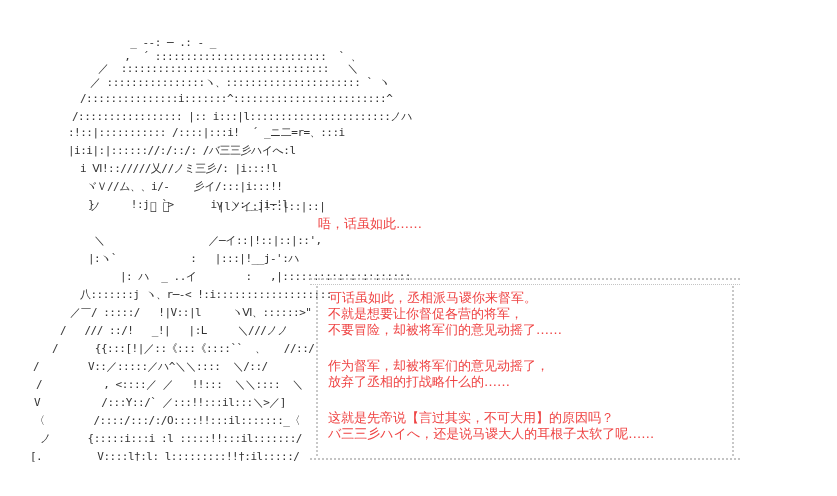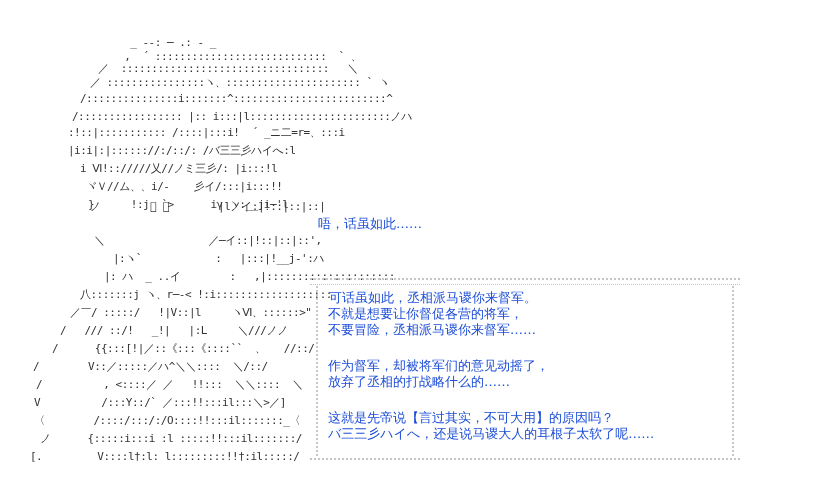--- a/index.html
+++ b/index.html
@@ -9,21 +9,21 @@
     font-family: "DejaVu Sans Mono", monospace;
     color: #222;
   }
   .aa-line {
     position: absolute; white-space: pre; font-size: 11px; line-height: 14px;
     letter-spacing: -0.5px; color: #333;
   }
   .speech {
     position: absolute; white-space: pre;
     font-family: "DejaVu Sans", sans-serif; font-size: 13px; line-height: 16px;
-    color: #1d4ed8;
+    color: #ef4444;
   }
   .dot-row {
     position: absolute; height: 0; border-top: 2px dotted #c4c4c4;
   }
   .dot-col {
     position: absolute; width: 0; border-left: 2px dotted #c8c8c8;
   }
   .dialog-box { position: absolute; left: 0; top: 0; }
 </style>
 </head>
@@ -38,22 +38,22 @@
     <div class="aa-line" style="left:90px;top:76px">／ ::::::::::::::::ヽ、:::::::::::::::::::::: ` ヽ</div>
     <div class="aa-line" style="left:80px;top:92px">/:::::::::::::::i:::::::^:::::::::::::::::::::::::^</div>
     <div class="aa-line" style="left:72px;top:110px">/::::::::::::::::: |:: i:::|l:::::::::::::::::::::::ノハ</div>
     <div class="aa-line" style="left:68px;top:126px">:!::|::::::::::: /::::|:::i!  ´ _ニ二=r=、:::i</div>
     <div class="aa-line" style="left:68px;top:144px">|i:i|:|:::::://:/::/: /バ三三彡ハイへ:l</div>
     <div class="aa-line" style="left:80px;top:162px">i Ⅵ!:://///乂//ノミ三彡/: |i:::!l</div>
     <div class="aa-line" style="left:86px;top:180px">ヾＶ//ム、、i/‐    彡イ/:::|i:::!!</div>
     <div class="aa-line" style="left:88px;top:198px">}      !:j  `&gt;      iγ ヽ:__ji─'l</div>
     <div class="aa-line" style="left:90px;top:200px">ノ        ﾞ ﾞ        |lノイ:|!::|::|::|</div>
     <div class="aa-line" style="left:94px;top:234px">＼                 ／─イ::|!::|::|::',</div>
-    <div class="aa-line" style="left:113px;top:252px">|:ヽ`            :   |:::|!__j‐':ハ</div>
-    <div class="aa-line" style="left:104px;top:270px">|: ハ  _ ..イ        :   ,|:::::::::::::::::::::</div>
+    <div class="aa-line" style="left:88px;top:252px">|:ヽ`            :   |:::|!__j‐':ハ</div>
+    <div class="aa-line" style="left:120px;top:270px">|: ハ  _ ..イ        :   ,|:::::::::::::::::::::</div>
     <div class="aa-line" style="left:80px;top:288px">八:::::::j ヽ、r─‐&lt; !:i:::::::::::::::::::</div>
     <div class="aa-line" style="left:70px;top:306px">／￣/ :::::/   !|V::|l     ヽⅥ、::::::&gt;"</div>
     <div class="aa-line" style="left:60px;top:324px">/   /// ::/!   _!|   |:L     ＼///ノノ</div>
     <div class="aa-line" style="left:52px;top:342px">/      {{:::[!|／::《:::《::::``  、   //::/</div>
     <div class="aa-line" style="left:33px;top:360px">/        V::／:::::／ハ^＼＼::::  ＼/::/</div>
     <div class="aa-line" style="left:36px;top:378px">/          , &lt;::::／ ／   !!:::  ＼＼::::  ＼</div>
     <div class="aa-line" style="left:34px;top:396px">V          /:::Y::/` ／:::!!:::il:::＼&gt;／]</div>
     <div class="aa-line" style="left:34px;top:414px">〈        /::::/:::/:/O::::!!:::il:::::::_〈</div>
     <div class="aa-line" style="left:34px;top:432px"> ノ      {:::::i:::i :l :::::!!:::il:::::::/</div>
     <div class="aa-line" style="left:30px;top:450px">[.         V::::l†:l: l:::::::::!!†:il:::::/</div>
@@ -63,21 +63,21 @@
 
   <div class="dialog-box">
     <div class="dot-row" style="left:310px;top:278px;width:430px"></div>
     <div class="dot-row" style="left:310px;top:284px;width:430px;border-top-width:1px"></div>
     <div class="dot-row" style="left:310px;top:458px;width:430px"></div>
     <div class="dot-col" style="left:316px;top:286px;height:170px"></div>
     <div class="dot-col" style="left:732px;top:286px;height:170px"></div>
 
     <div class="speech" style="left:329px;top:290px">可话虽如此，丞相派马谡你来督军。</div>
     <div class="speech" style="left:328px;top:306px">不就是想要让你督促各营的将军，</div>
-    <div class="speech" style="left:328px;top:322px">不要冒险，丞相派马谡你来督军……</div>
+    <div class="speech" style="left:328px;top:322px">不要冒险，却被将军们的意见动摇了……</div>
 
     <div class="speech" style="left:328px;top:358px">作为督军，却被将军们的意见动摇了，</div>
     <div class="speech" style="left:328px;top:374px">放弃了丞相的打战略什么的……</div>
 
     <div class="speech" style="left:328px;top:410px">这就是先帝说【言过其实，不可大用】的原因吗？</div>
     <div class="speech" style="left:328px;top:426px">バ三三彡ハイへ，还是说马谡大人的耳根子太软了呢……</div>
   </div>
 </div>
 
 </body></html>

